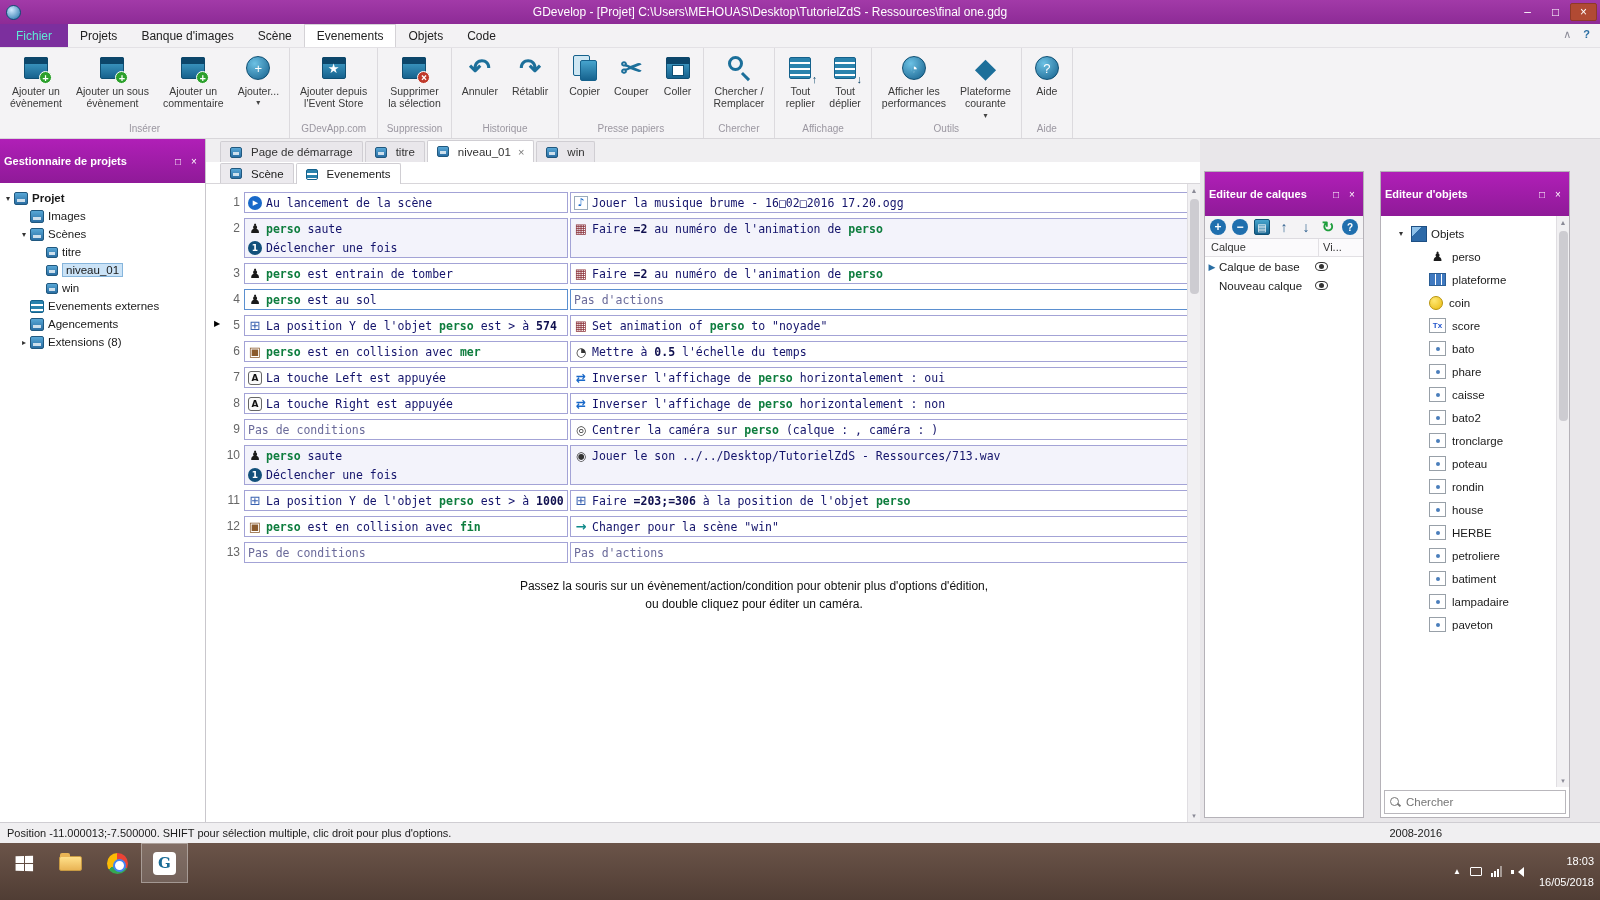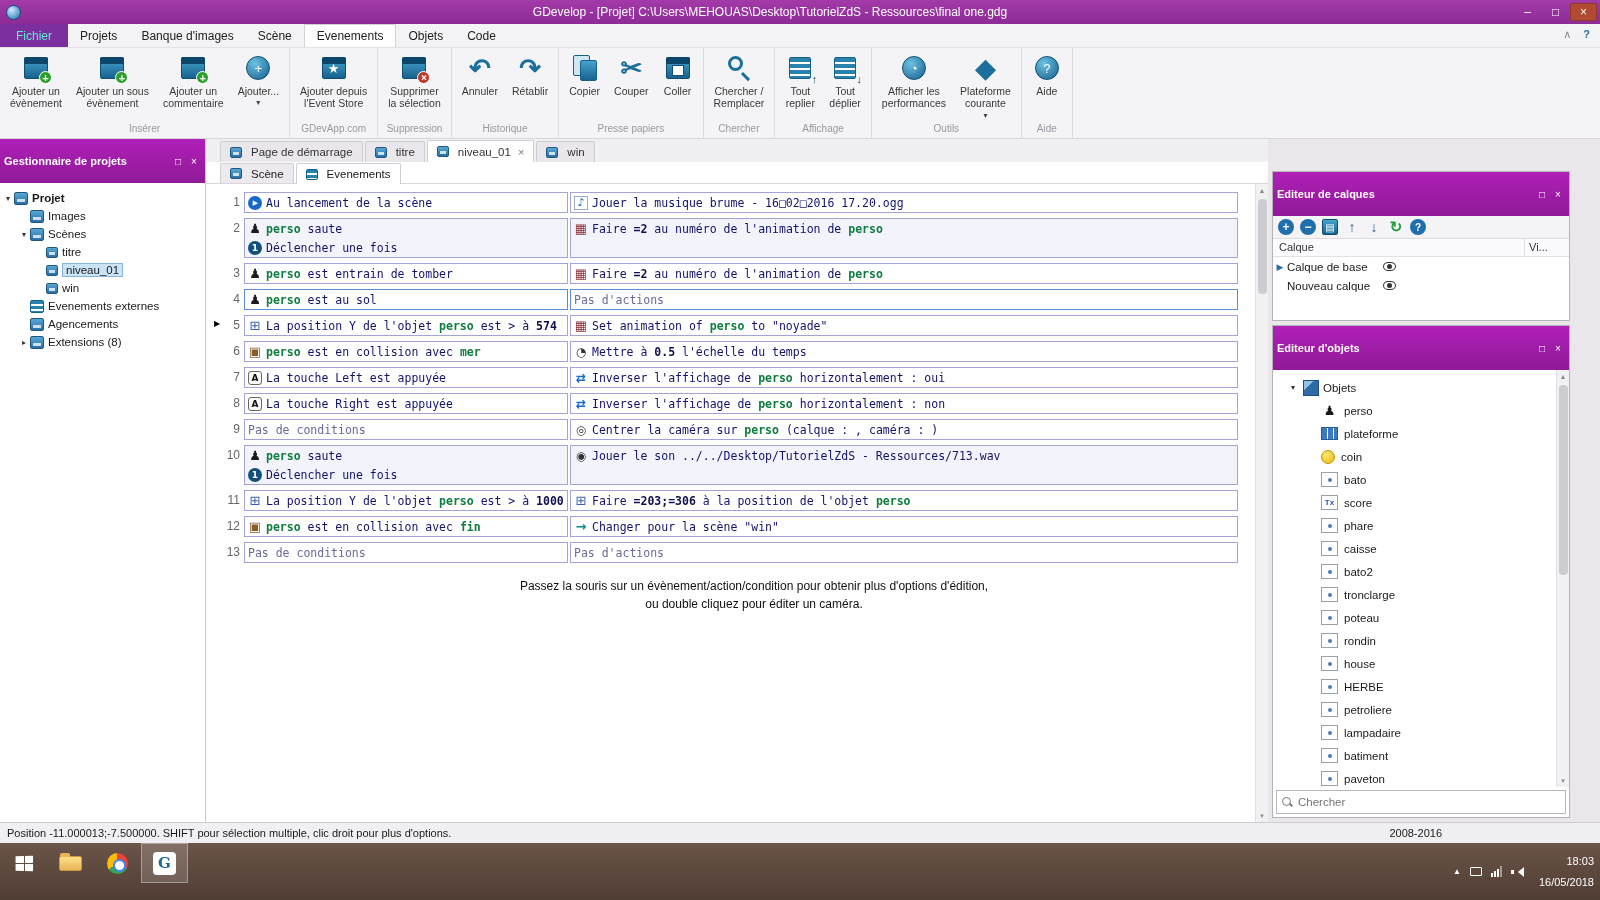--- a/index.html
+++ b/index.html
@@ -105,21 +105,21 @@
 .ic-camera{color:#333;font-size:12px}
 .ic-sound{color:#333;font-size:12px}
 .ic-arrow{color:#0f8a8a;font-size:13px;font-weight:bold}
 .hint{width:1020px;margin:14px 0 0 26px;text-align:center;font-size:12px;color:#111;line-height:1.5}
 .vscroll{position:absolute;top:0;right:0;bottom:0;width:13px;background:#f1f0f2;border-left:1px solid #e0dee2;display:flex;flex-direction:column;align-items:center}
 .varrow{height:13px;font-size:7px;color:#8a8a96;line-height:13px}
 .vthumb{width:9px;background:#cdccd1;border-radius:4px;margin-top:2px}
 .vsp{flex:1}
 
 
-.rightcol{flex:0 0 332px;padding:32px 30px 4px 4px;display:flex;flex-direction:column;gap:4px;min-height:0}
+.rightcol{flex:0 0 332px;padding:32px 30px 4px 4px;display:flex;flex-direction:row;gap:16px;min-height:0}
 .panel{background:#fff;border:1px solid #b5b2b8;display:flex;flex-direction:column;min-height:0}
 .panel.layers{flex:0 0 150px}
 .panel.objects{flex:1}
 .ltoolbar{flex:0 0 23px;background:#f4f3f5;border-bottom:1px solid #dddbe0;display:flex;align-items:center;gap:6px;padding:0 5px}
 .lt{width:16px;height:16px;display:flex;align-items:center;justify-content:center;font-size:12px;cursor:default}
 .lt.circle{background:#1f6fae;color:#fff;border-radius:50%;font-weight:bold;font-size:12px}
 .lt.sq{background:linear-gradient(#46a4cd,#16628e);color:#fff;border-radius:2px;font-size:10px;border:1px solid #0f4f73}
 .lt.arrow{color:#2a5d8c;font-size:14px;font-weight:bold}
 .lt.refresh{color:#1f9e3d;font-size:15px;font-weight:bold}
 .lt.help{background:#1f6fae;color:#fff;border-radius:50%;font-size:10px;font-weight:bold}
@@ -752,29 +752,29 @@
           </div>
         <div class="orow">
             <span class="oi-plate"></span>
             <span>plateforme</span>
           </div>
         <div class="orow">
             <span class="oi-coin"></span>
             <span>coin</span>
           </div>
         <div class="orow">
-            <span class="oi"></span>
-            <span>bato</span>
-          </div>
-        <div class="orow">
             <span class="oi-score">Tx</span>
             <span>score</span>
           </div>
         <div class="orow">
             <span class="oi"></span>
+            <span>bato</span>
+          </div>
+        <div class="orow">
+            <span class="oi"></span>
             <span>phare</span>
           </div>
         <div class="orow">
             <span class="oi"></span>
             <span>caisse</span>
           </div>
         <div class="orow">
             <span class="oi"></span>
             <span>bato2</span>
           </div>
@@ -797,25 +797,25 @@
         <div class="orow">
             <span class="oi"></span>
             <span>HERBE</span>
           </div>
         <div class="orow">
             <span class="oi"></span>
             <span>petroliere</span>
           </div>
         <div class="orow">
             <span class="oi"></span>
+            <span>batiment</span>
+          </div>
+        <div class="orow">
+            <span class="oi"></span>
             <span>lampadaire</span>
-          </div>
-        <div class="orow">
-            <span class="oi"></span>
-            <span>batiment</span>
           </div>
         <div class="orow">
             <span class="oi"></span>
             <span>paveton</span>
           </div>
         <div class="vscroll">
           <span class="varrow">▲</span>
           <span class="vthumb" style="height:190px"></span>
           <span class="vsp"></span>
           <span class="varrow">▾</span>

